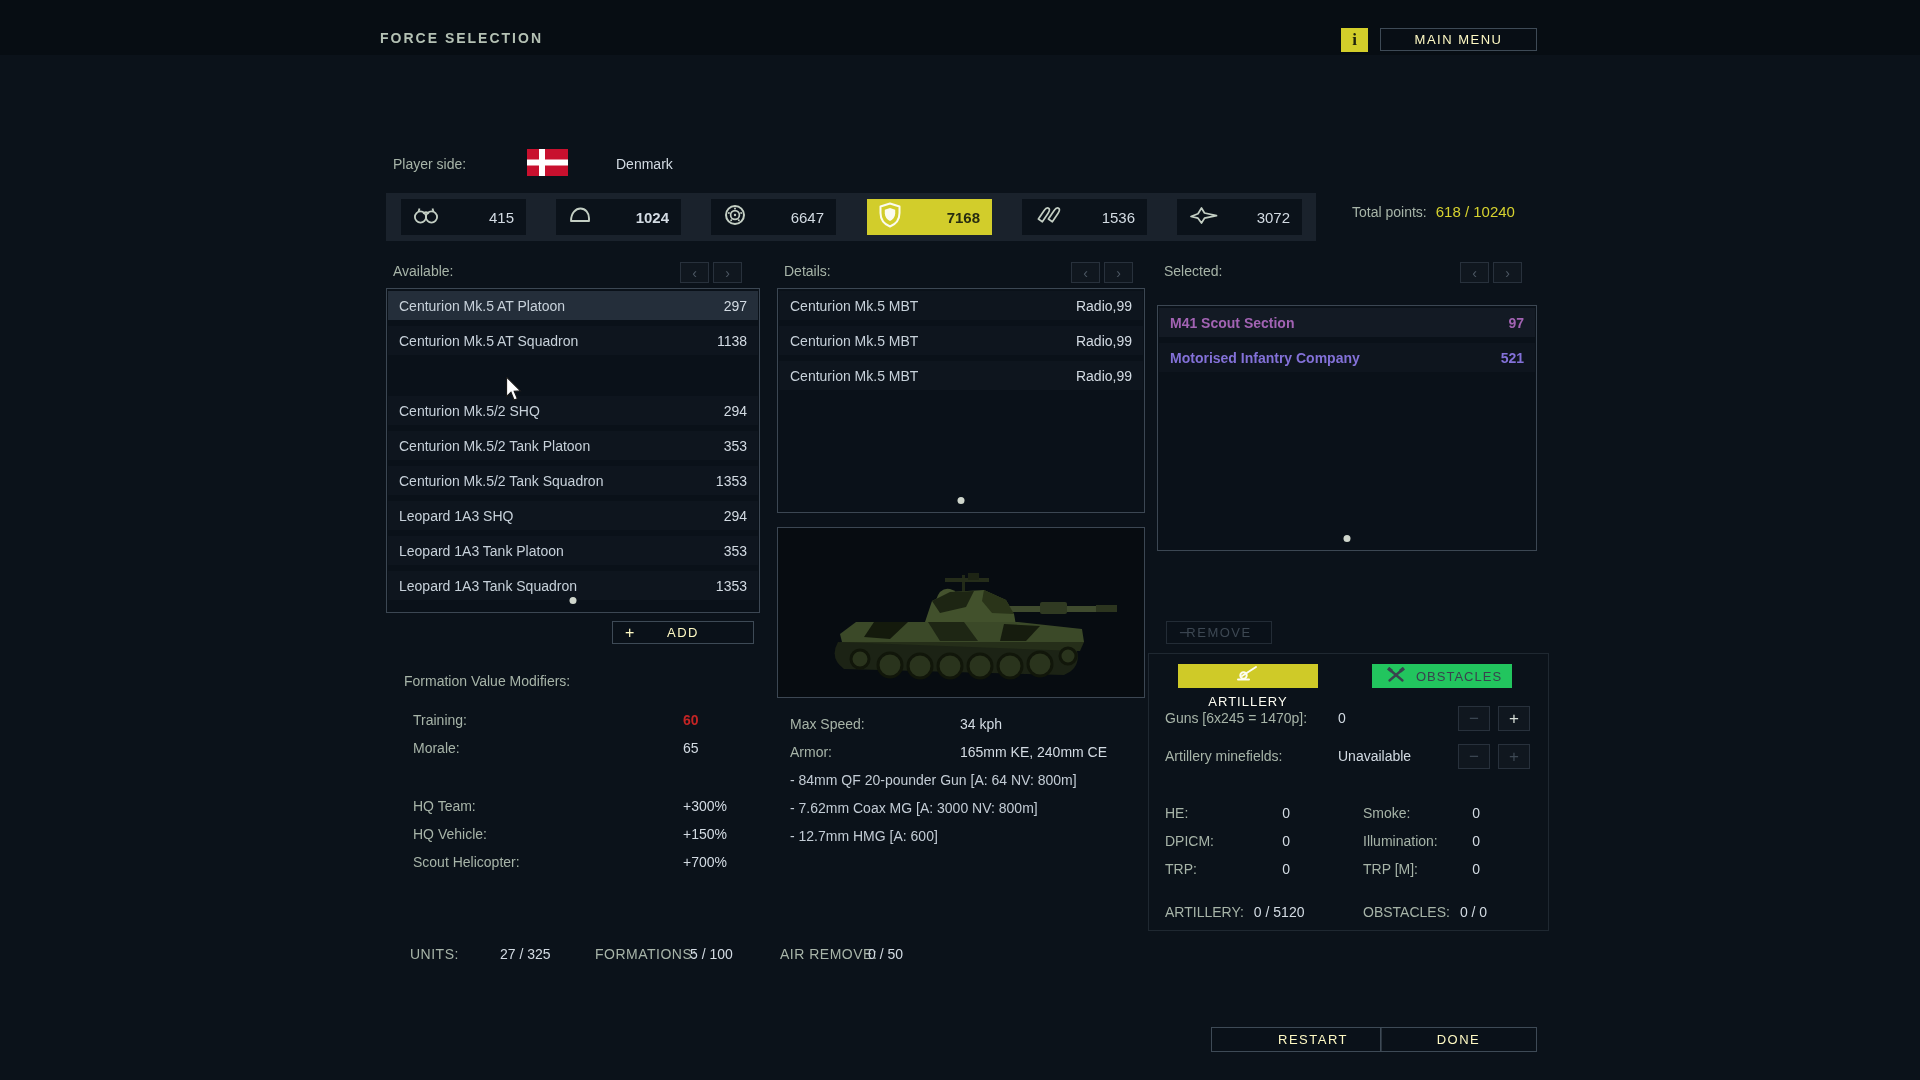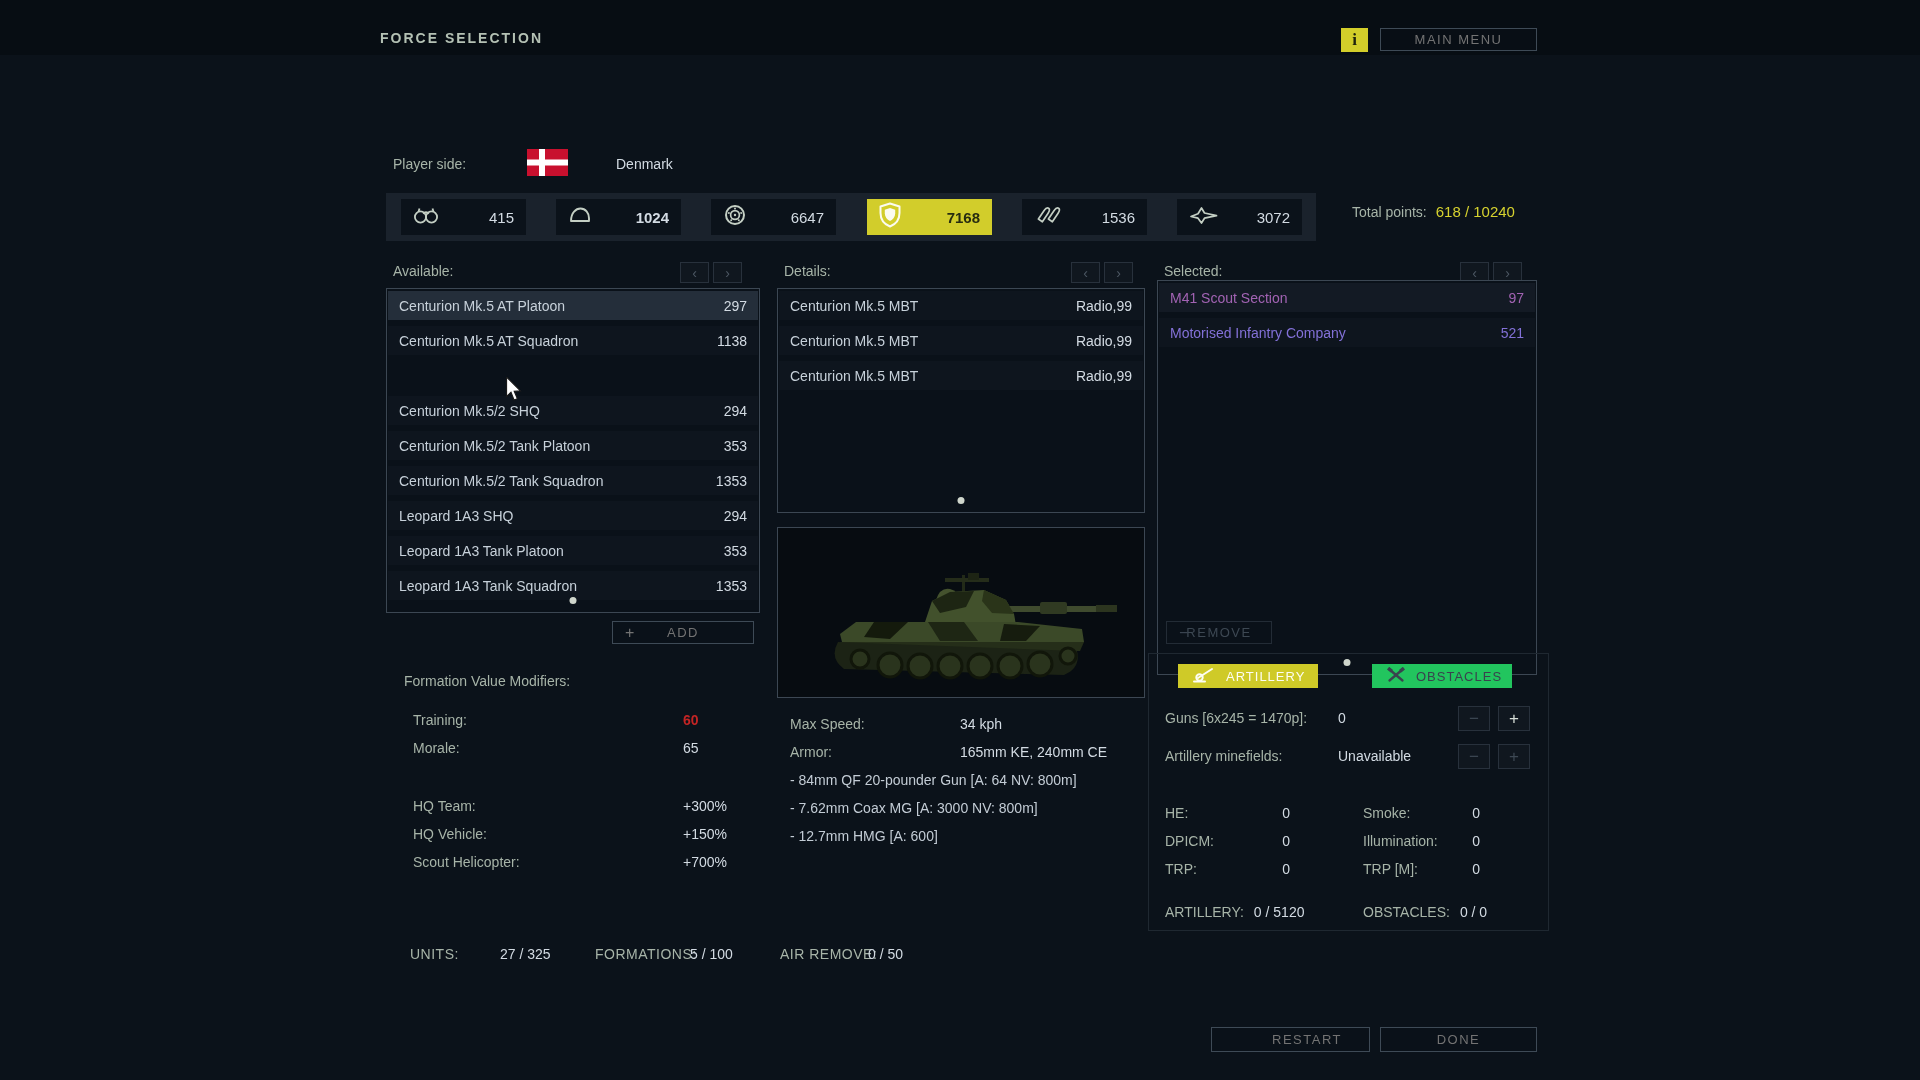--- a/index.html
+++ b/index.html
@@ -23,21 +23,21 @@
   .catbtn.active{background:#d2cd2b;color:#fbfbf0;}
   .catbtn.active .cnum{color:#272c10;font-weight:bold;}
   .urow{position:absolute;left:1px;right:1px;height:29px;background:#0e151e;display:flex;
     align-items:center;justify-content:space-between;padding:12px 11px;box-sizing:border-box;font-size:14px;}
   .urow.sel{background:#242e3a;}
   .urow.hov{background:#1b242e;}
   .pgbtn{position:absolute;width:29px;height:21px;background:#10171f;border:1px solid #28313c;
     box-sizing:border-box;color:#4d5864;font-size:14px;display:flex;align-items:center;justify-content:center;}
   .dot{position:absolute;width:7px;height:7px;border-radius:50%;background:#cfd6cc;}
   .btn{position:absolute;border:1px solid #3e4a56;box-sizing:border-box;display:flex;align-items:center;
-    justify-content:center;font-size:13px;letter-spacing:1.5px;color:#737373;background:rgba(10,17,25,.4);}
+    justify-content:center;font-size:13px;letter-spacing:1.5px;color:#fef9c3;background:rgba(10,17,25,.4);}
   .btn.disabled{border-color:#232c36;color:#3d4853;}
   .btnicon{position:absolute;left:12px;top:50%;transform:translateY(-50%);font-size:16px;line-height:1;}
   .tab{position:absolute;height:24px;display:flex;align-items:center;gap:10px;padding:0 14px;
     box-sizing:border-box;font-size:13px;letter-spacing:1px;}
   .tab.active{background:#cfca28;color:#fdfdf2;}
   .tab.inactive{background:#22c55e;color:#39434e;}
   .stepbox{position:absolute;width:32px;height:25px;background:#10171f;border:1px solid #28313c;
     box-sizing:border-box;display:flex;align-items:center;justify-content:center;font-size:17px;}
   .stepbox.on{color:#d7ded7;}
   .stepbox.off{color:#3d4853;}
@@ -238,40 +238,40 @@
   <div class="abs lbl" style="left:790px;top:744px;">Armor:</div>
   <div class="abs val" style="left:960px;top:744px;">165mm KE, 240mm CE</div>
   <div class="abs val" style="left:790px;top:772px;color:#c3ccd5;">- 84mm QF 20-pounder Gun [A: 64 NV: 800m]</div>
   <div class="abs val" style="left:790px;top:800px;color:#c3ccd5;">- 7.62mm Coax MG [A: 3000 NV: 800m]</div>
   <div class="abs val" style="left:790px;top:828px;color:#c3ccd5;">- 12.7mm HMG [A: 600]</div>
 
   <div class="abs lbl" style="left:1164px;top:263px;">Selected:</div>
   <div class="pgbtn" style="left:1460px;top:262px;">‹</div>
   <div class="pgbtn" style="left:1493px;top:262px;">›</div>
 
-  <div class="panel" style="left:1157px;top:280px;width:380px;height:395px;">
+  <div class="panel" style="left:1157px;top:305px;width:380px;height:246px;font-weight:bold;">
     <div class="urow" style="top:2px;background:#131a24;">
       <span class="purple1">M41 Scout Section</span>
       <span class="purple1">97</span>
       </div>
     <div class="urow" style="top:37px;">
       <span class="purple2">Motorised Infantry Company</span>
       <span class="purple2">521</span>
       </div>
     <div class="dot" style="left:50%;bottom:8px;transform:translateX(-50%);"></div>
   </div>
 
   <div class="btn disabled" style="left:1166px;top:621px;width:106px;height:23px;">
     <span class="btnicon">−</span>
     <span>REMOVE</span>
   </div>
 
   <div class="faintpanel" style="left:1148px;top:653px;width:401px;height:278px;"></div>
 
-  <div class="tab active" style="left:1178px;top:664px;width:140px;">
+  <div class="tab active" style="left:1178px;top:664px;width:140px;flex-direction:column;">
     <span><svg width="24" height="17" viewBox="0 0 24 17">
           <g stroke="currentColor" fill="none" stroke-width="2" stroke-linecap="round">
             <path d="M6,12 L20,3"></path>
             <path d="M2,15.5 L13,15.5"></path>
             <circle cx="7.5" cy="11.5" r="3.2"></circle>
           </g>
         </svg></span>
     <span>ARTILLERY</span>
   </div>
   <div class="tab inactive" style="left:1372px;top:664px;width:140px;">
@@ -332,21 +332,21 @@
   <div class="abs lbl" style="left:413px;top:854px;">Scout Helicopter:</div>
   <div class="abs val" style="left:683px;top:854px;">+700%</div>
 
   <div class="abs lbl" style="left:410px;top:946px;letter-spacing:0.5px;">UNITS:</div>
   <div class="abs val" style="left:500px;top:946px;">27 / 325</div>
   <div class="abs lbl" style="left:595px;top:946px;letter-spacing:0.5px;">FORMATIONS:</div>
   <div class="abs val" style="left:690px;top:946px;">5 / 100</div>
   <div class="abs lbl" style="left:780px;top:946px;letter-spacing:0.5px;">AIR REMOVE:</div>
   <div class="abs val" style="left:868px;top:946px;">0 / 50</div>
 
-  <div class="btn" style="left:1211px;top:1027px;width:159px;height:25px;padding-left:33px;">
+  <div class="btn" style="left:1211px;top:1027px;width:171px;height:25px;padding-left:33px;">
     <span>RESTART</span>
   </div>
   <div class="btn" style="left:1380px;top:1027px;width:157px;height:25px;">
     <span>DONE</span>
   </div>
 
   <div class="abs" style="left:505px;top:377px;z-index:50;">
     <svg width="17" height="25" viewBox="0 0 12 18">
         <path d="M1,0 L1,14 L4.2,11 L6.4,16.6 L8.8,15.6 L6.5,10.2 L11,10 Z" fill="#ffffff" stroke="#1a1a1a" stroke-width="0.8"></path>
       </svg>

